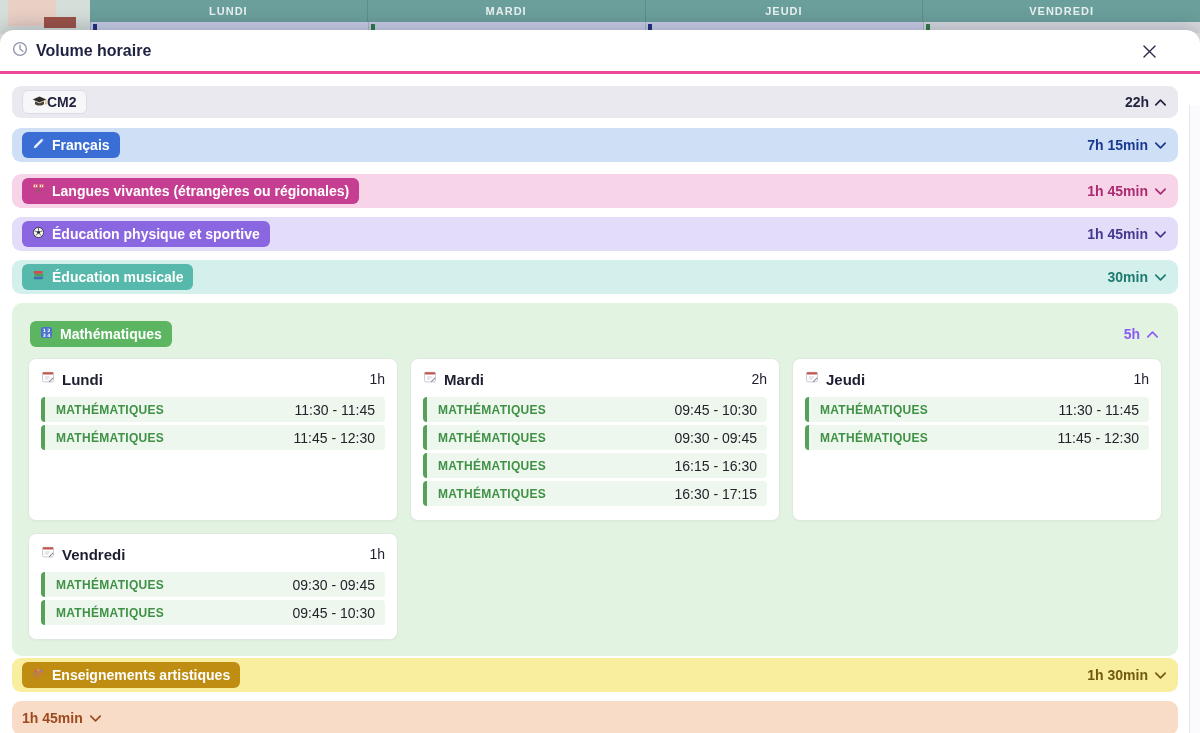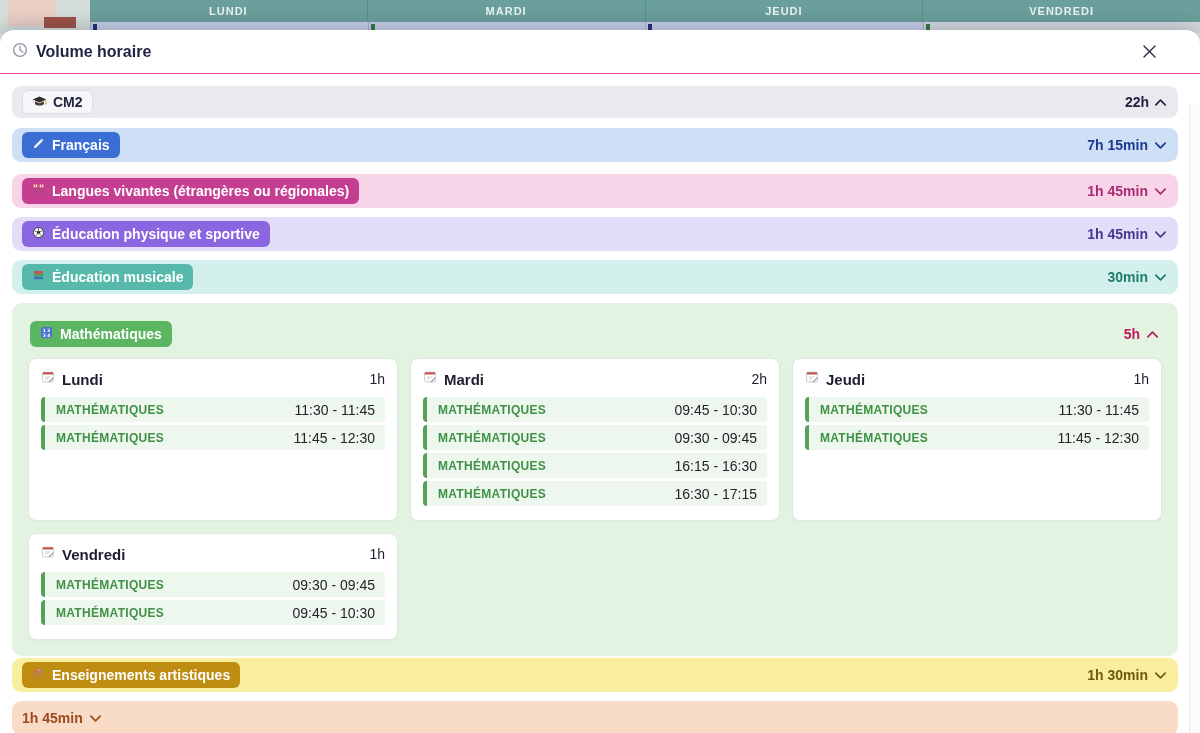--- a/index.html
+++ b/index.html
@@ -19,30 +19,30 @@
   .bg-strip { position:absolute; left:90px; top:22px; width:1110px; height:11px; display:flex; }
   .bg-strip .cell { flex:1; background:#c9cfe7; border-left:1px solid #aab1cd; position:relative; }
   .bg-strip .cell:last-child { background:#d8dade; }
   .bg-strip .tick { position:absolute; left:2px; top:2px; width:4px; height:6px; }
   .tick-navy { background:#22307c; } .tick-green { background:#2e7d46; }
 
   
   .modal { position:absolute; left:0; top:30px; width:1200px; height:703px; background:#fff;
            border-radius:14px 14px 0 0; box-shadow:0 -4px 18px rgba(25,25,60,.22); }
   .titlebar { height:44px; display:flex; align-items:center; padding-left:12px;
-              border-bottom:1px solid #ec4899; position:relative; }
+              border-bottom:3px solid #ec4899; position:relative; }
   .titlebar .title { margin-left:8px; font-size:16px; font-weight:700; color:#1e2140; }
   .close-btn { position:absolute; right:40px; top:12px; width:22px; height:22px; background:none;
                border:none; cursor:pointer; display:flex; align-items:center; justify-content:center; }
 
   .content { padding:12px 22px 0 12px; }
 
   .group-bar { height:32px; background:#e9e9ef; border-radius:9px; display:flex; align-items:center;
                padding:0 10px; margin-bottom:10px; cursor:pointer; }
-  .group-chip { display:flex; align-items:center; gap:6px; background:#f7f7fa; border:1px solid #dcdce6;
+  .group-chip { display:flex; align-items:center; background:#f7f7fa; border:1px solid #dcdce6;
                 border-radius:6px; padding:3px 9px; font-size:14px; font-weight:700; color:#23243f; }
   .group-right { margin-left:auto; display:flex; align-items:center; gap:4px; font-size:14px;
                  font-weight:700; color:#23243f; }
 
   .subject-row { height:34px; border-radius:9px; display:flex; align-items:center;
                  justify-content:space-between; padding:0 10px; margin-bottom:9px; cursor:pointer; }
   .badge { display:inline-flex; align-items:center; gap:7px; border-radius:6px; padding:5px 10px;
            color:#fff; font-size:14px; font-weight:700; }
   .duration { display:flex; align-items:center; gap:5px; font-size:14px; font-weight:700; }
   .chev { display:flex; }
@@ -51,21 +51,21 @@
   .s1 { background:#f7d4e7;margin-top:12px; } .s1 .badge { background:#c53e92; } .s1 .duration { color:#aa2b72; }
   .s2 { background:#e4ddf9; } .s2 .badge { background:#8a66e0; } .s2 .duration { color:#44398f; }
   .s3 { background:#d3f0ed; } .s3 .badge { background:#56b9ab; } .s3 .duration { color:#1e7b6f; }
   .s5 { background:#f9ed9e; } .s5 .badge { background:#bf8d12; } .s5 .duration { color:#6f5a10; }
   .s6 { background:#f9dcc8; } .s6 .badge { background:#e08a55; } .s6 .duration { color:#9c4a1e; }
 
   .math-section { background:#e3f3e1; border-radius:10px; padding:16px; margin-bottom:2px; }
   .math-header { height:30px; display:flex; align-items:center; justify-content:space-between;
                  padding:0 2px; cursor:pointer; }
   .math-header .badge { background:#5bb561; }
-  .math-header .duration { color:#be185d; }
+  .math-header .duration { color:#8b5cf6; }
 
   .cards { display:grid; grid-template-columns:repeat(3,1fr); gap:12px; margin-top:9px; }
   .card { background:#fff; border:1px solid #dfe8df; border-radius:8px; padding:11px 12px;
           box-shadow:0 1px 2px rgba(0,0,0,.03); }
   .card-head { display:flex; align-items:center; gap:7px; margin-bottom:9px; }
   .card-day { font-size:15px; font-weight:700; color:#1d1e30; }
   .card-total { margin-left:auto; font-size:14px; color:#1d1e30; }
   .entry { display:flex; align-items:center; justify-content:space-between; background:#edf7ed;
            border-left:4px solid #55a159; border-radius:4px; padding:3px 10px 3px 11px;
            margin-bottom:3px; min-height:25px; }

